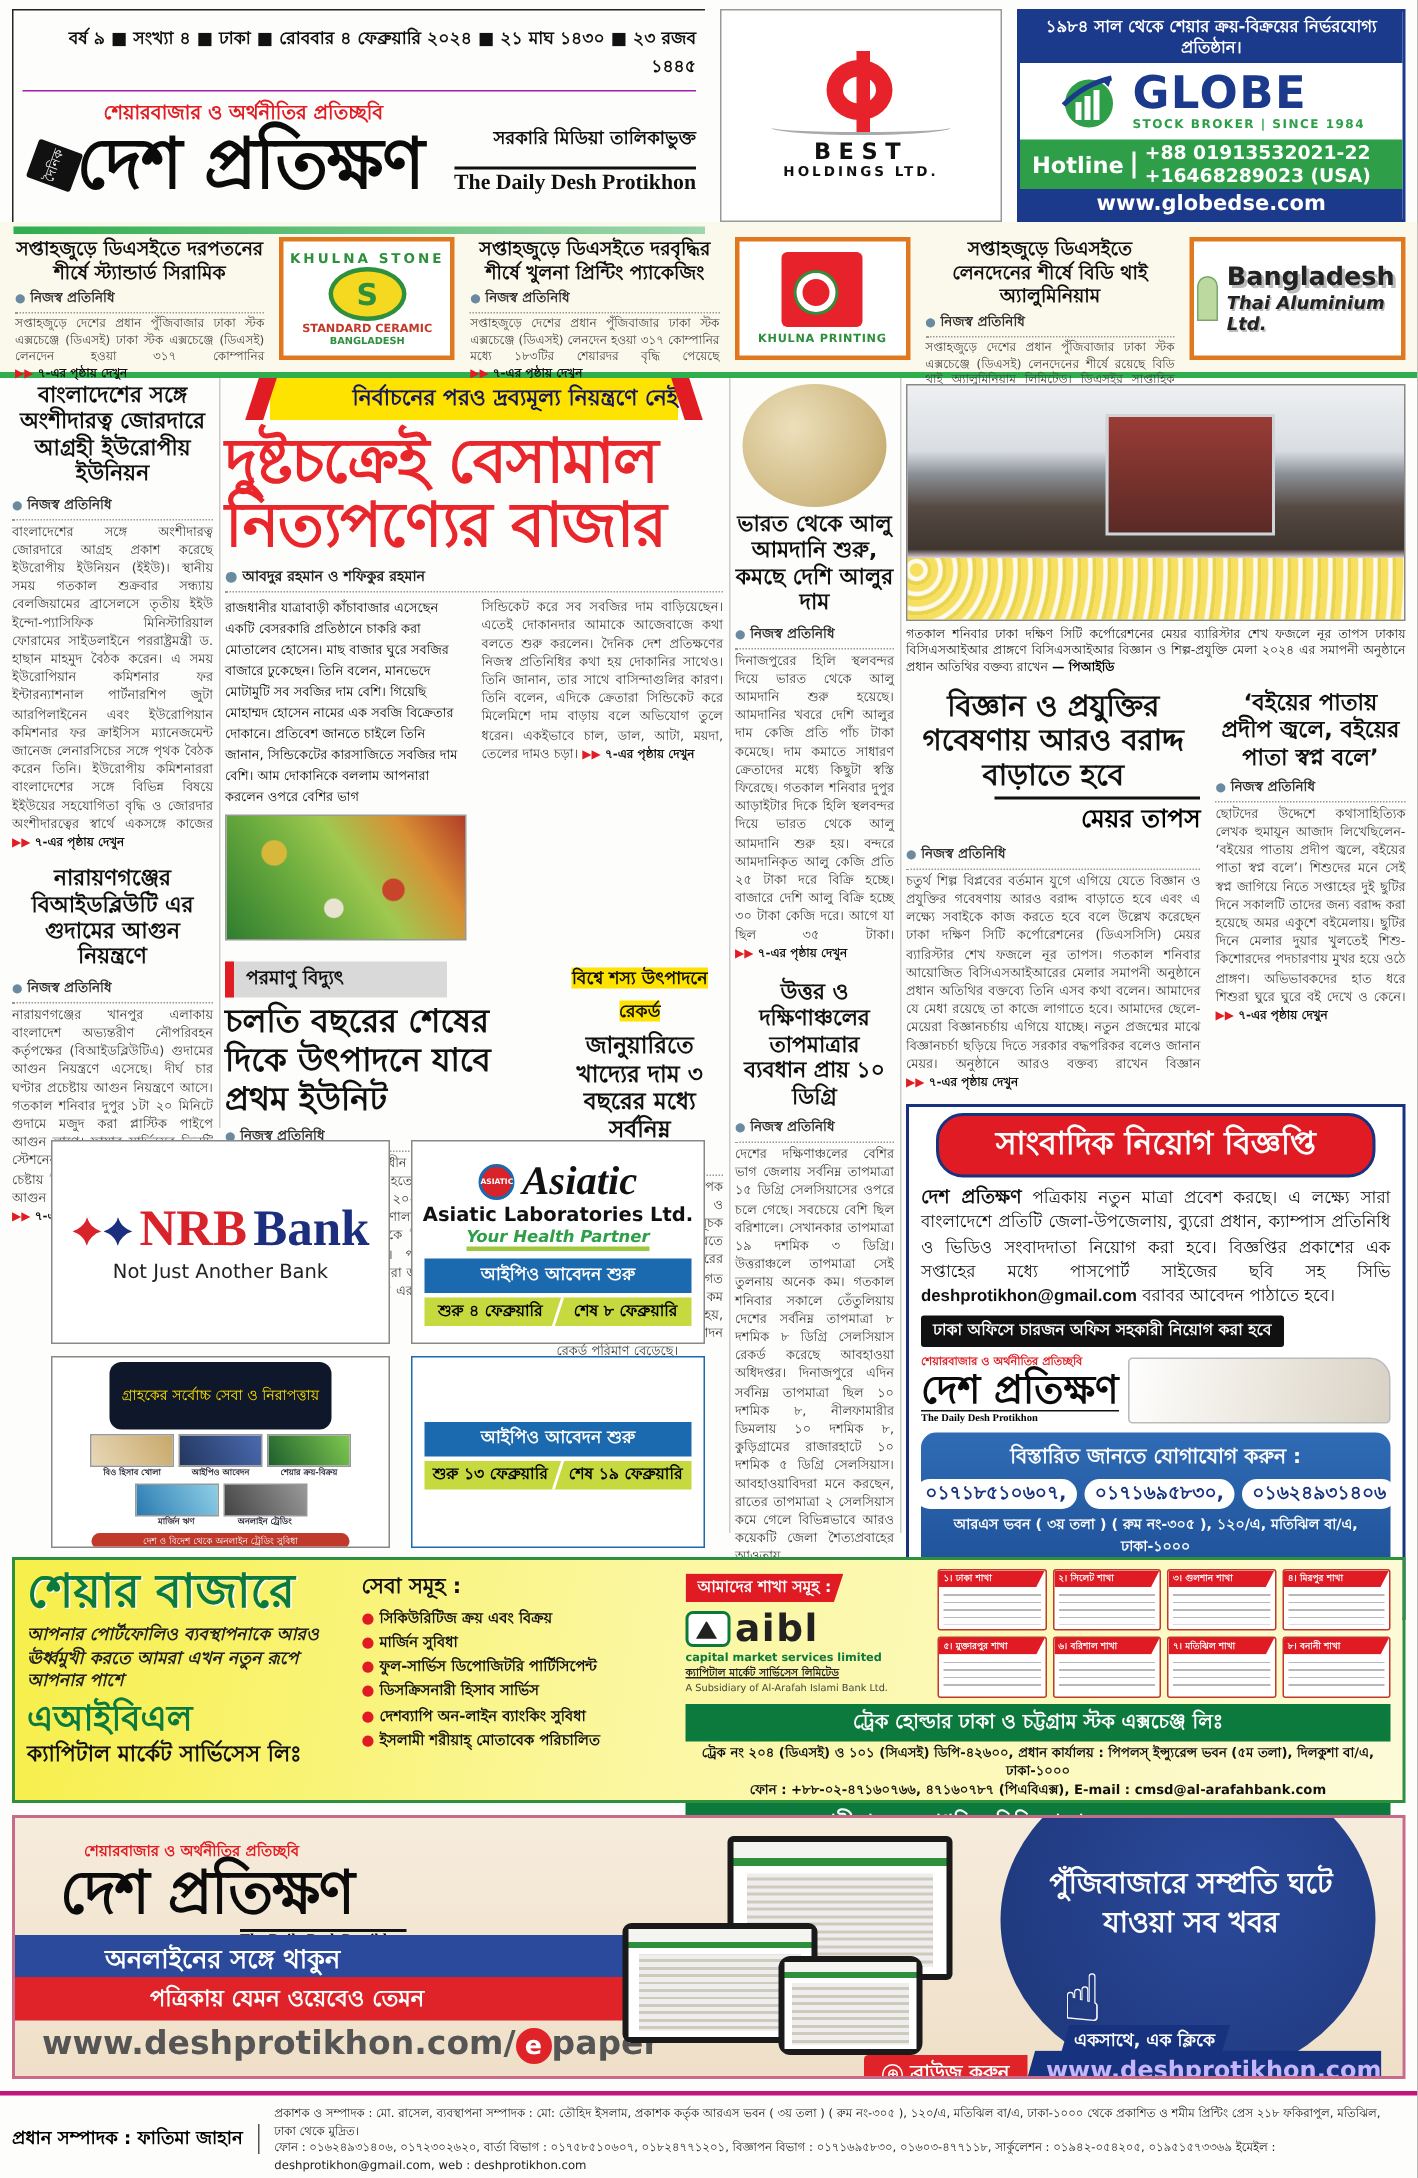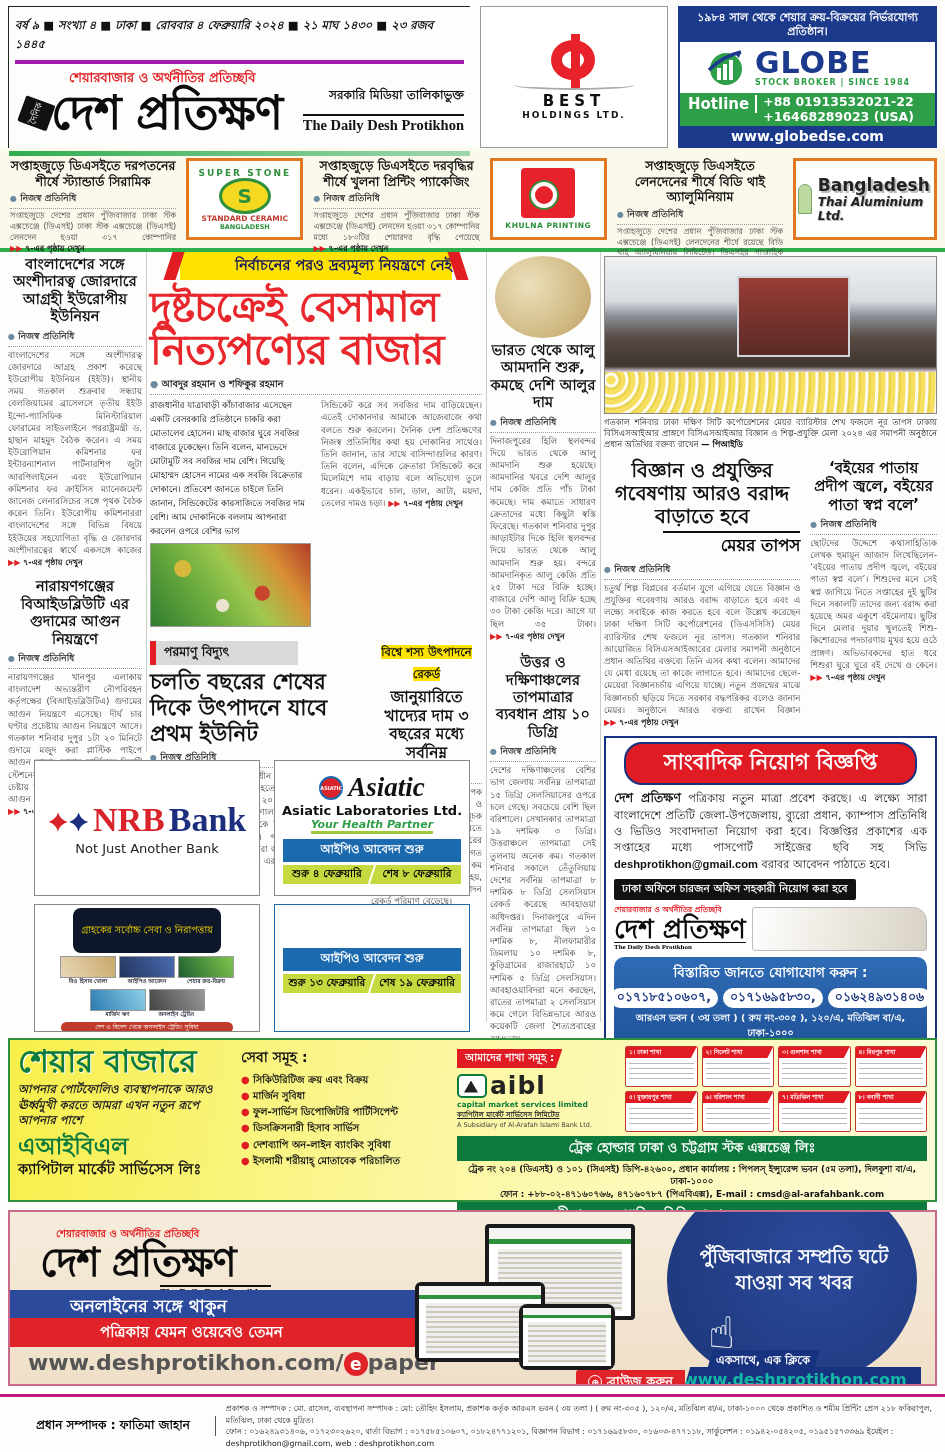--- a/index.html
+++ b/index.html
@@ -3,41 +3,41 @@
 <meta charset="utf-8">
 <style>
   * { margin:0; padding:0; box-sizing:border-box; }
   html,body { background:#888; }
   body { font-family:"DejaVu Sans","Liberation Sans",sans-serif; }
   .page { position:relative; width:945px; height:1452px; margin:0 auto; background:#fdfdfb; overflow:hidden; }
 
   
   .header { display:flex; height:148px; padding:6px 8px 0 8px; gap:10px; }
   .masthead { width:462px; border-top:1px solid #222; border-left:1px solid #222; padding:4px 6px 0 6px; position:relative; }
-  .dateline { text-align:left; font-size:11.5px; font-weight:bold; color:#111; padding:6px 0 5px; border-bottom:4px solid #a21caf;font-style:italic; }
+  .dateline { text-align:right; font-size:11.5px; font-weight:bold; color:#111; padding:6px 0 5px; border-bottom:1px solid #a21caf; }
   .brandrow { position:relative; padding:4px 0 0 36px; }
   .tagline { color:#e11d23; font-weight:bold; font-size:13px; margin-left:18px; }
   .brand-title { font-size:47px; font-weight:bold; color:#0b0b0b; line-height:1.0; letter-spacing:-1px; }
   .brand-daily { position:absolute; left:8px; top:34px; background:#111; color:#fff; font-size:9px; padding:8px 2px; transform:rotate(-70deg); border-radius:2px;}
   .brand-listed { position:absolute; right:0; top:22px; font-size:12px; font-weight:bold; color:#111; }
   .brand-sub { position:absolute; right:0; bottom:2px; font-family:"Liberation Serif","DejaVu Serif",serif; font-weight:bold; font-size:14.5px; color:#111; border-top:2.5px solid #111; padding-top:1px; }
   .green-rule { position:absolute; left:0; right:0; bottom:-8px; height:5px; background:linear-gradient(90deg,#2fae4e,#9fd6ae); }
   .ad-best { width:188px; border:1px solid #999; background:#fff; display:flex; flex-direction:column; align-items:center; justify-content:center; }
   .best-mark { position:relative; width:54px; height:54px; }
   .best-circle { position:absolute; left:4px; top:6px; width:44px; height:40px; border:11px solid #e8222a; border-radius:50%; }
   .best-bar { position:absolute; left:24px; top:0; width:9px; height:54px; background:#e8222a; }
   .best-swoosh { width:120px; height:10px; border-bottom:2px solid #aaa; border-radius:50%; margin-top:-8px;}
   .best-name { font-weight:bold; letter-spacing:5px; font-size:15px; color:#111; margin-top:2px;}
   .best-name2 { font-weight:bold; letter-spacing:2px; font-size:9px; color:#111; }
   .ad-globe { flex:1; border:2px solid #1b3a8c; background:#fff; display:flex; flex-direction:column; }
   .globe-tag { background:#1b3a8c; color:#fff; font-size:11px; font-weight:bold; text-align:center; padding:3px 4px; line-height:1.25;}
   .globe-mid { flex:1; display:flex; align-items:center; justify-content:center; gap:8px; padding:2px; }
   .globe-word { color:#1b3a8c; font-weight:bold; font-size:30px; letter-spacing:1px; line-height:1;}
   .globe-sub { color:#2e9e48; font-size:8px; font-weight:bold; letter-spacing:1px;}
-  .globe-hot { background:#2e9e48; color:#fff; display:flex; align-items:flex-start; gap:6px; padding:2px 8px; }
+  .globe-hot { background:#2e9e48; color:#fff; display:flex; align-items:center; gap:6px; padding:2px 8px; }
   .globe-hot .hlabel { font-size:15px; font-weight:bold; border-right:2px solid #fff; padding-right:6px;}
   .globe-hot .hnums { font-size:12.5px; font-weight:bold; line-height:1.15; }
   .globe-web { background:#1b3a8c; color:#fff; text-align:center; font-weight:bold; font-size:14px; padding:2px 0; }
 
   
   .briefs { display:flex; gap:8px; padding:10px 8px 8px 8px; height:104px; background:#fbf8ec; border-bottom:4px solid #2fae4e; }
   .brief { flex:1.55; padding:0 2px; }
   .brief h3 { font-size:12.5px; text-align:center; line-height:1.25; color:#111; }
   .byline { font-size:9px; font-weight:bold; color:#333; margin:2px 0; border-bottom:1px dotted #999; padding-bottom:2px;}
   .byline .dot { color:#6a8aa0; font-size:8px; }
@@ -205,25 +205,25 @@
   .ba-url .e { display:inline-block; width:24px; height:24px; line-height:24px; text-align:center; background:#e02328; color:#fff; border-radius:50%; font-size:17px; }
   .device { position:absolute; background:#1a1a1a; border-radius:4px; }
   .dev-screen { position:absolute; inset:4px; background:linear-gradient(#f4f4f0 12%, #2e8f3c 12% 18%, #fff 18%); }
   .dev-screen .mini { position:absolute; left:6%; top:24%; right:6%; bottom:6%; background:repeating-linear-gradient(#eee 0 3px,#cfcabc 3px 5px), linear-gradient(#fff,#e8e4d8); }
   .ba-circle { position:absolute; right:18px; top:-40px; width:250px; height:216px; background:radial-gradient(circle at 60% 40%, #2b4a9b, #1d3577); border-radius:50%; }
   .ba-circle-txt { position:absolute; right:36px; top:32px; width:210px; color:#fff; font-weight:bold; font-size:19px; text-align:center; line-height:1.35;}
   .ba-hand { position:absolute; right:200px; top:95px; color:#fff; font-size:44px; text-shadow:0 0 3px #1d3577; }
   .ba-onepill { position:absolute; right:115px; top:138px; background:#17327e; color:#fff; font-size:11.5px; font-weight:bold; padding:2px 10px; clip-path:polygon(6% 0,100% 0,94% 100%,0 100%); }
   .ba-browse { position:absolute; right:250px; top:158px; background:#e02328; color:#fff; font-size:13px; font-weight:bold; padding:2px 12px; border-radius:3px 0 0 3px;}
   .ba-browse .gl { display:inline-block; border:1.5px solid #fff; border-radius:50%; width:14px; height:14px; line-height:13px; text-align:center; font-size:10px; }
-  .ba-weburl { position:absolute; right:14px; top:155px; width:238px; background:#17327e; color:#14b8a6; font-weight:bold; font-size:16px; text-align:left; padding:3px 0; clip-path:polygon(3% 0,100% 0,100% 100%,0 100%); }
+  .ba-weburl { position:absolute; right:14px; top:155px; width:238px; background:#17327e; color:#c4b5fd; font-weight:bold; font-size:16px; text-align:right; padding:3px 0; clip-path:polygon(3% 0,100% 0,100% 100%,0 100%); }
 
   
   .footer { margin-top:8px; border-top:3px solid #c4157e; display:flex; padding:6px 8px; gap:10px; align-items:center;}
-  .foot-ed { font-size:12px; font-weight:bold; white-space:nowrap; border-right:1.5px solid #555; padding-right:25px;margin-left:28px; }
+  .foot-ed { font-size:12px; font-weight:bold; white-space:nowrap; border-right:1.5px solid #555; padding-right:10px; }
   .foot-imprint { font-size:7.8px; color:#222; line-height:1.5; }
 </style>
 </head>
 <body>
 
 <div class="page">
 
   <div class="header">
     <div class="masthead">
       <div class="dateline">বর্ষ ৯ ■ সংখ্যা ৪ ■ ঢাকা ■ রোববার ৪ ফেব্রুয়ারি ২০২৪ ■ ২১ মাঘ ১৪৩০ ■ ২৩ রজব ১৪৪৫</div>
@@ -272,21 +272,21 @@
     </div>
   </div>
 
   <div class="briefs">
     <div class="brief">
       <h3>সপ্তাহজুড়ে ডিএসইতে দরপতনের শীর্ষে স্ট্যান্ডার্ড সিরামিক</h3>
       <div class="byline"><span class="dot">●</span> <span>নিজস্ব প্রতিনিধি</span></div>
       <p><span>সপ্তাহজুড়ে দেশের প্রধান পুঁজিবাজার ঢাকা স্টক এক্সচেঞ্জে (ডিএসই) ঢাকা স্টক এক্সচেঞ্জে (ডিএসই) লেনদেন হওয়া ৩১৭ কোম্পানির</span> <span class="morelink"><span class="arr">▶▶</span> <span>৭-এর পৃষ্ঠায় দেখুন</span></span></p>
     </div>
     <div class="logo-cell">
-      <div class="ss-arc">SUPER STONE</div>
+      <div class="ss-arc">KHULNA STONE</div>
       <div class="ss-oval">
           <span>S</span>
         </div>
       <div class="ss-t1">STANDARD CERAMIC</div>
       <div class="ss-t2">BANGLADESH</div>
     </div>
     <div class="brief">
       <h3>সপ্তাহজুড়ে ডিএসইতে দরবৃদ্ধির শীর্ষে খুলনা প্রিন্টিং প্যাকেজিং</h3>
       <div class="byline"><span class="dot">●</span> <span>নিজস্ব প্রতিনিধি</span></div>
       <p><span>সপ্তাহজুড়ে দেশের প্রধান পুঁজিবাজার ঢাকা স্টক এক্সচেঞ্জে (ডিএসই) লেনদেন হওয়া ৩১৭ কোম্পানির মধ্যে ১৮৩টির শেয়ারদর বৃদ্ধি পেয়েছে</span> <span class="morelink"><span class="arr">▶▶</span> <span>৭-এর পৃষ্ঠায় দেখুন</span></span></p>

